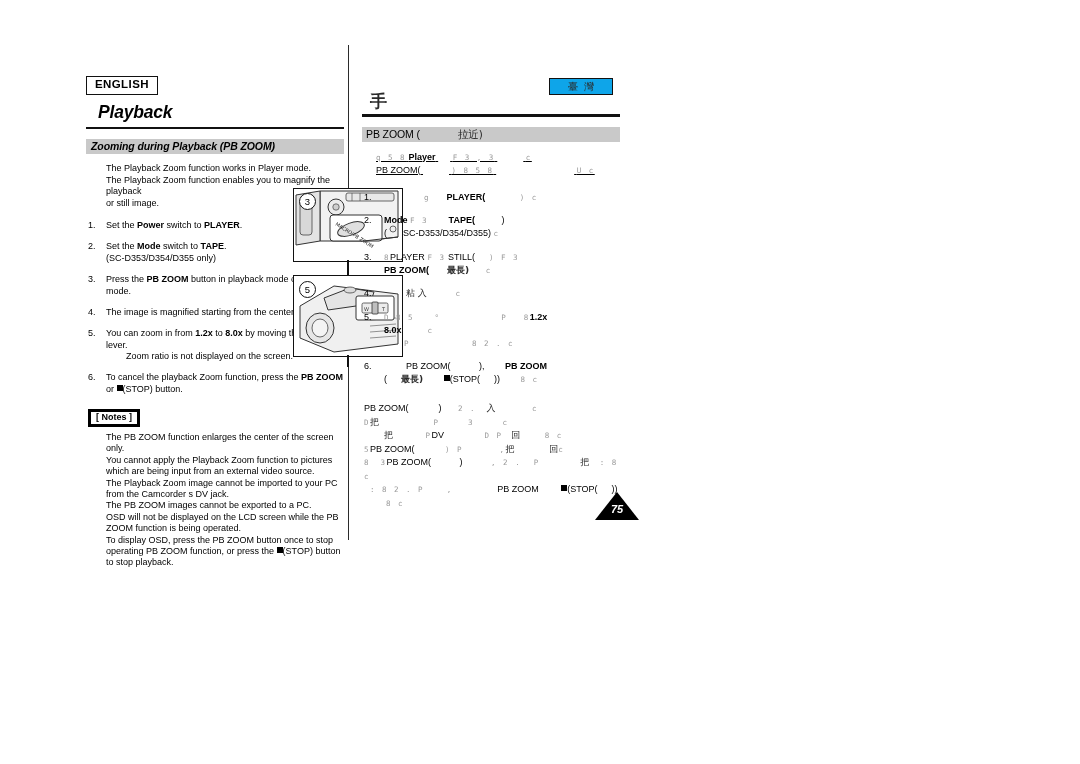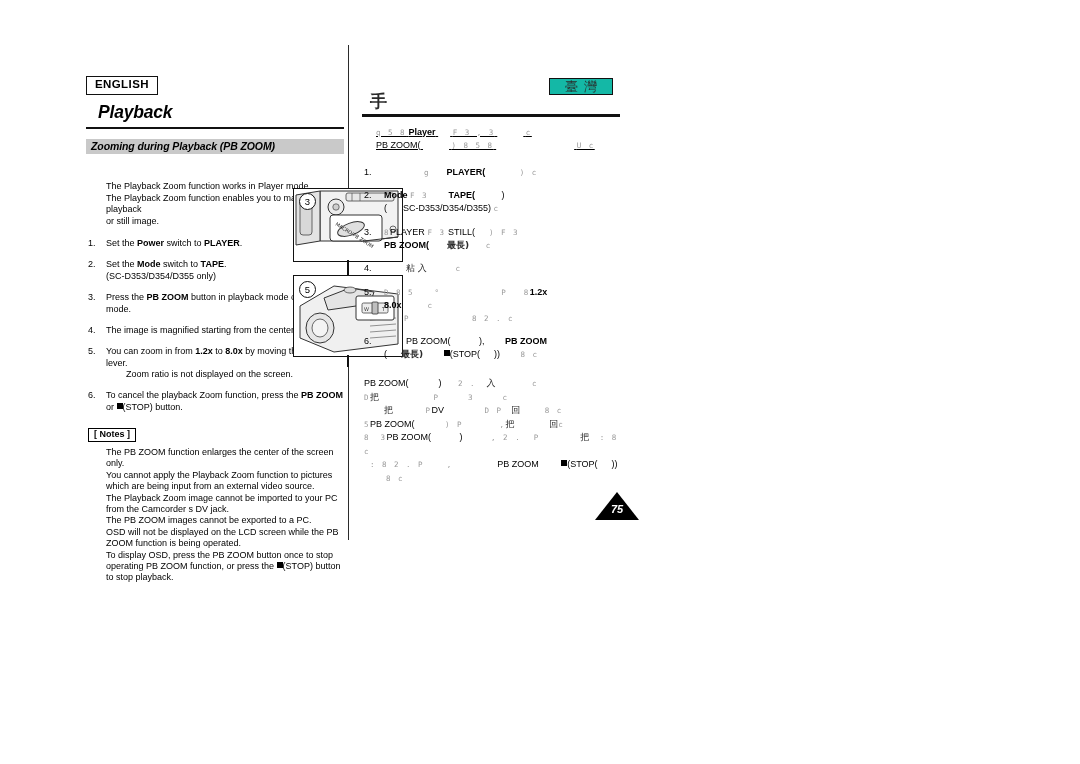--- a/index.html
+++ b/index.html
@@ -66,21 +66,21 @@
     height: 15px;
     line-height: 15px;
     padding-left: 5px;
     font-size: 10.5px;
     font-style: italic;
     font-weight: bold;
     letter-spacing: -.1px;
   }
 
   .intro {
-    margin: 27px 0 0 20px;
+    margin: 9px 0 0 20px;
     font-size: 9px;
     line-height: 11.6px;
   }
 
   ol.steps {
     list-style: none;
     margin: 11px 0 0 0;
     padding: 0;
   }
   ol.steps > li {
@@ -98,21 +98,21 @@
   .sub-line {
     display: block;
     padding-left: 20px;
   }
   .b { font-weight: bold; }
 
   .notes-head {
     margin: 4px 0 0 2px;
     font-size: 9px;
     font-weight: bold;
-    border: 1px solid #000000;
+    border: 3px solid #000000;
     display: inline-block;
     padding: 1px 5px 2px 5px;
     line-height: 1;
   }
   ul.notes {
     list-style: none;
     margin: 5px 0 0 0;
     padding: 0 0 0 20px;
   }
   ul.notes li {
@@ -171,23 +171,23 @@
     position: absolute;
     left: 362px; top: 74px;
     width: 258px;
   }
 
   .tw-badge {
     position: absolute;
     left: 549px; top: 78px;
     width: 62px; height: 15px;
     border: 1.5px solid #111;
-    background: #14b8a6;
+    background: #0ea5e9;
     text-align: center;
-    font-size: 13px;
+    font-size: 10px;
     line-height: 15px;
     letter-spacing: 6px;
     text-indent: 6px;
     color: #333;
     font-family: "DejaVu Sans", sans-serif;
   }
 
   .chapter-title-cn {
     font-size: 17px;
     font-weight: bold;
@@ -402,20 +402,23 @@
 
   <div class="illo-connector2"></div>
 
   <div class="tw-badge cjk">臺灣</div>
 
   <div class="col-right">
 
     <div class="chapter-title-cn cjk">手</div>
     <div class="title-rule-r"></div>
 
+    <div class="section-bar-r">
+      <span>PB ZOOM (</span><span class="gap" style="width:38px"></span><span class="cjk">拉近)</span>
+    </div>
 
     <div class="intro-r">
       <div>
         <span class="ghost">q 5 8</span>
         <span class="b">Player</span>
         <span class="gap" style="width:12px"></span>
         <span class="ghost">F 3 , 3</span>
         <span class="gap" style="width:26px"></span>
         <span class="ghost">c</span>
       </div>

